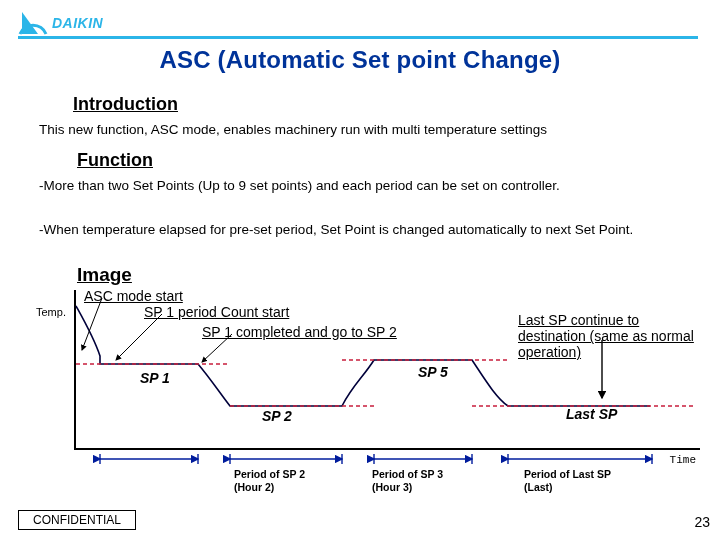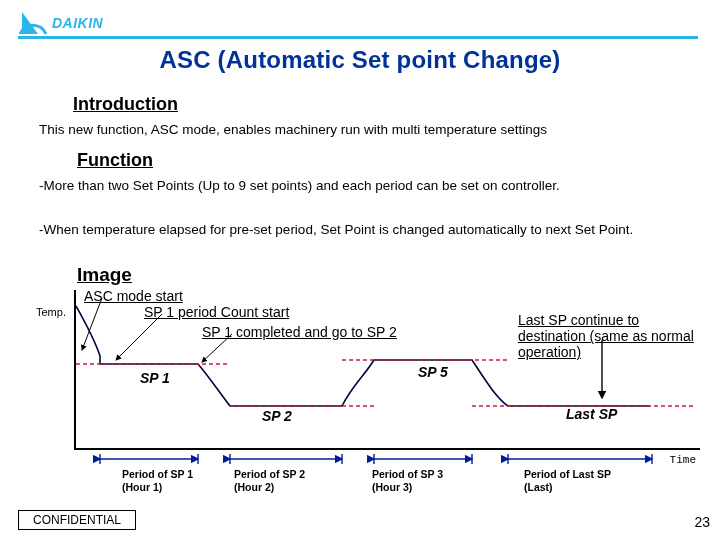--- a/index.html
+++ b/index.html
@@ -136,21 +136,20 @@
     <div id="a1" class="annot u">ASC mode start</div>
     <div id="a2" class="annot u">SP 1 period Count start</div>
     <div id="a3" class="annot u">SP 1 completed and go to SP 2</div>
     <div id="a4" class="annot u">Last SP continue to destination (same as normal operation)</div>
 
     <div id="sp1" class="sp-lbl">SP 1</div>
     <div id="sp2" class="sp-lbl">SP 2</div>
     <div id="sp3" class="sp-lbl">SP 5</div>
     <div id="sp4" class="sp-lbl">Last SP</div>
 
-    <div id="pd1" class="period-lbl">Period of SP 1<br>(Hour 1)</div>
     <div id="pd2" class="period-lbl">Period of SP 2<br>(Hour 2)</div>
     <div id="pd3" class="period-lbl">Period of SP 3<br>(Hour 3)</div>
     <div id="pd4" class="period-lbl">Period of Last SP<br>(Last)</div>
   </div>
 
   <div class="conf-box">CONFIDENTIAL</div>
   <div class="pagenum">23</div>
 </div>
 
 </body></html>

